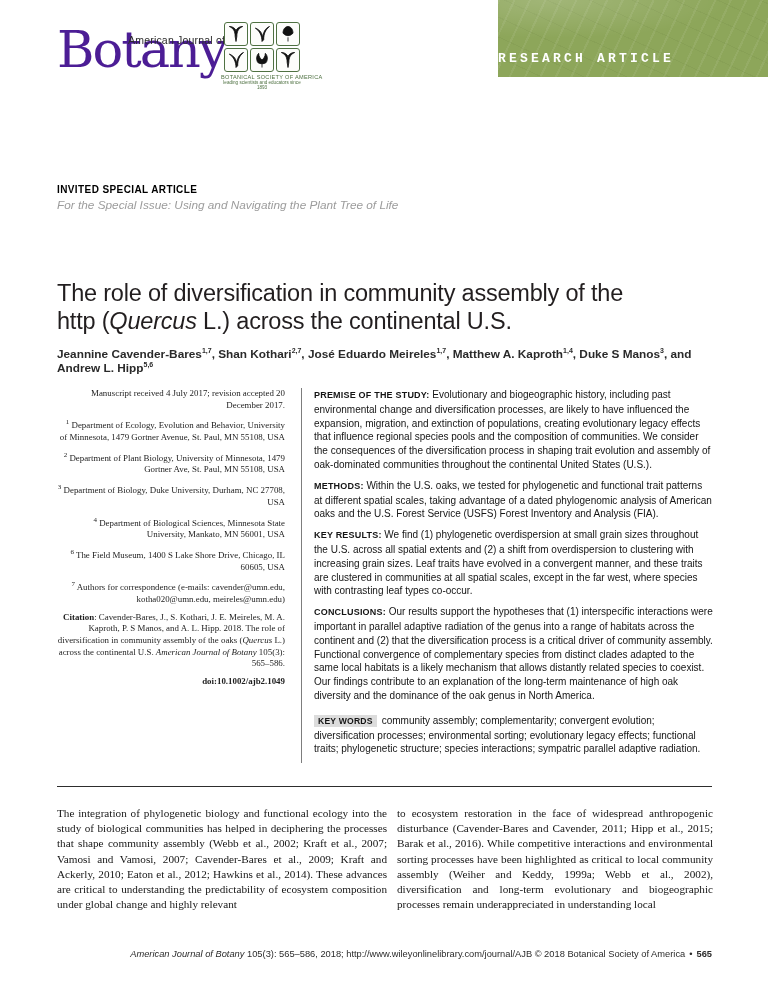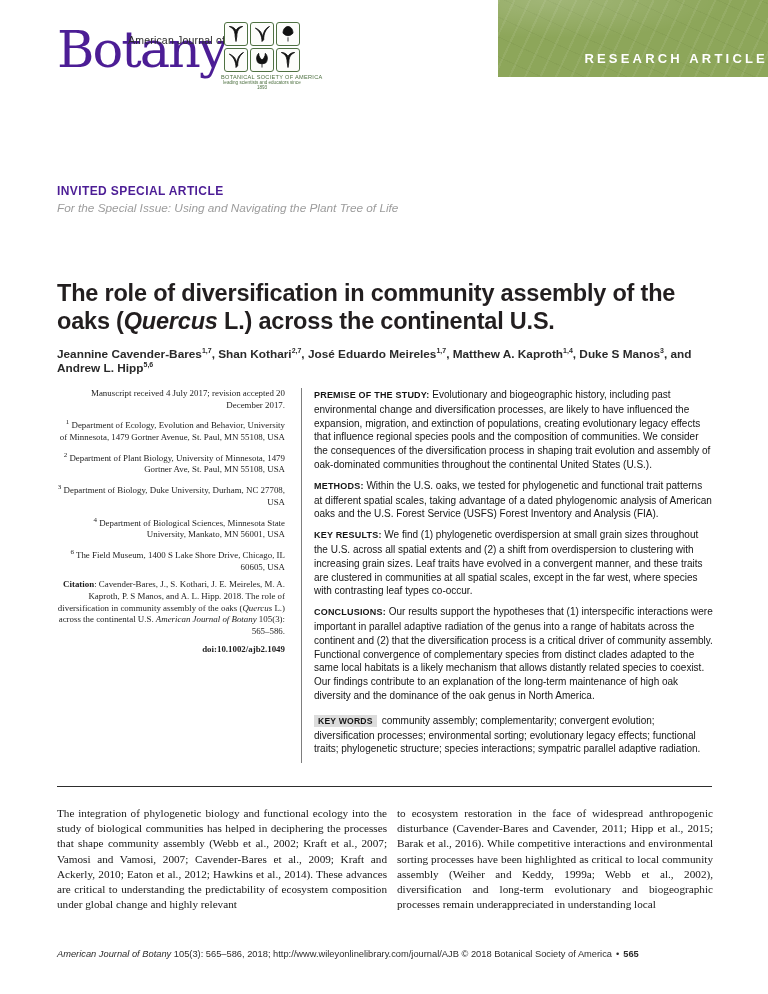--- a/index.html
+++ b/index.html
@@ -7,22 +7,23 @@
   html,body { background:#888; }
   .page {
     position:relative; width:768px; height:994px; margin:0 auto;
     background:#ffffff; overflow:hidden;
     font-family:"Liberation Sans", sans-serif; color:#1c1c1c;
   }
   
   .banner {
     position:absolute; top:0; left:498px; width:270px; height:77px;
     background-color:var(--banner-green);
-    display:flex; align-items:flex-end; justify-content:flex-end;
+    display:flex; align-items:flex-end; justify-content:flex-start;
     padding-bottom:11px;
+    font-family:Liberation Mono, monospace;
   }
   .banner::before {
     content:""; position:absolute; inset:0;
     background:
       radial-gradient(120% 90% at 20% 0%, rgba(255,255,255,.18), rgba(255,255,255,0) 55%),
       repeating-linear-gradient(115deg, rgba(255,255,255,.07) 0 2px, rgba(255,255,255,0) 2px 14px),
       repeating-linear-gradient(25deg, rgba(90,110,50,.10) 0 1px, rgba(0,0,0,0) 1px 18px);
   }
   .banner-label {
     position:relative; color:#fff; font-size:13px; font-weight:bold;
@@ -46,26 +47,26 @@
   .bsa-tile {
     border:1px solid var(--bsa-green); border-radius:3px; background:#fdfdfb;
     display:flex; align-items:center; justify-content:center;
   }
   .bsa-tile svg { width:20px; height:20px; }
   .bsa-tile svg path { fill:#111; stroke:#111; stroke-width:1; }
   .bsa-name { margin-top:2px; font-size:5.6px; color:var(--bsa-green); letter-spacing:.3px; white-space:nowrap; }
   .bsa-tag  { font-size:4.6px; color:var(--bsa-green); }
   
   .article-type { position:absolute; top:184px; left:57px; }
-  .at-label { font-size:12px; font-weight:bold; color:#4c1d95; letter-spacing:.4px; }
+  .at-label { font-size:10px; font-weight:bold; color:#000000; letter-spacing:.4px; }
   .at-sub   { margin-top:3px; font-size:11.8px; font-style:italic; color:#9c9c9c; }
   
   .title {
     position:absolute; top:279px; left:57px; width:670px;
-    font-size:23.5px; line-height:28px; font-weight:bold; color:#221e1f;
+    font-size:23.5px; line-height:28px; font-weight:normal; color:#221e1f;
     letter-spacing:-.2px;
   }
   .authors { position:absolute; top:347px; left:57px; width:680px; font-size:11.8px; font-weight:600; color:#2a2a2a; }
   .authors sup, .left-info sup { font-size:7px; }
   
   .meta-grid {
     position:absolute; top:388px; left:57px; width:656px;
     display:grid; grid-template-columns:238px 1px 405px; column-gap:6px;
   }
   .left-info { font-family:"Liberation Serif", serif; font-size:8.9px; line-height:11.7px; color:#1d1d1d; padding-right:10px;text-align:right; }
@@ -85,21 +86,21 @@
   .rule { position:absolute; top:786px; left:57px; width:655px; height:0; border:none; border-top:1.4px solid #2d2d2d; }
   .body-cols {
     position:absolute; top:806px; left:57px; width:656px;
     display:grid; grid-template-columns:330px 316px; column-gap:10px;
     font-family:"Liberation Serif", serif; font-size:11.2px; line-height:15.2px;
     text-align:justify; color:#161616;
   }
   
   .footer {
     position:absolute; top:949px; left:57px; width:655px;
-    text-align:left; font-size:9.3px; color:#2b2b2b;
+    text-align:right; font-size:9.3px; color:#2b2b2b;
   }
   .footer i { font-style:italic; }
   .footer b { font-weight:bold; }
   .footer .dot { margin:0 4px; }
 </style>
 </head>
 <body>
 
 <div class="page">
 
@@ -147,33 +148,34 @@
     </div>
     <div class="bsa-name">BOTANICAL SOCIETY OF AMERICA</div>
     <div class="bsa-tag">leading scientists and educators since 1893</div>
   </div>
 
   <div class="article-type">
     <div class="at-label">INVITED SPECIAL ARTICLE</div>
     <div class="at-sub">For the Special Issue: Using and Navigating the Plant Tree of Life</div>
   </div>
 
-  <h1 class="title"><span>The role of diversification in community assembly of the</span><br><span>oaks (</span><i>Quercus</i><span> L.) across the continental U.S.</span></h1>
+  <h1 class="title"><span>The role of diversification in community assembly of the</span><br><span>http (</span><i>Quercus</i><span> L.) across the continental U.S.</span></h1>
 
   <div class="authors" id="authors"><span><span>Jeannine Cavender-Bares</span><sup>1,7</sup></span>, <span><span>Shan Kothari</span><sup>2,7</sup></span>, <span><span>José Eduardo Meireles</span><sup>1,7</sup></span>, <span><span>Matthew A. Kaproth</span><sup>1,4</sup></span>, <span><span>Duke S Manos</span><sup>3</sup></span>, and <span><span>Andrew L. Hipp</span><sup>5,6</sup></span></div>
 
   <div class="meta-grid">
     <div class="left-info">
       <p>Manuscript received 4 July 2017; revision accepted 20 December 2017.</p>
       <div id="affs">
           <p><sup>1</sup> Department of Ecology, Evolution and Behavior, University of Minnesota, 1479 Gortner Avenue, St. Paul, MN 55108, USA</p>
           <p><sup>2</sup> Department of Plant Biology, University of Minnesota, 1479 Gortner Ave, St. Paul, MN 55108, USA</p>
           <p><sup>3</sup> Department of Biology, Duke University, Durham, NC 27708, USA</p>
           <p><sup>4</sup> Department of Biological Sciences, Minnesota State University, Mankato, MN 56001, USA</p>
           <p><sup>6</sup> The Field Museum, 1400 S Lake Shore Drive, Chicago, IL 60605, USA</p>
+          <p><sup>7</sup> Authors for correspondence (e-mails: cavender@umn.edu, kotha020@umn.edu, meireles@umn.edu)</p>
         </div>
       <p class="cite"><b>Citation</b><span>: Cavender-Bares, J., S. Kothari, J. E. Meireles, M. A. Kaproth, P. S Manos, and A. L. Hipp. 2018. The role of diversification in community assembly of the oaks (</span><i>Quercus</i><span> L.) across the continental U.S. </span><i>American Journal of Botany</i><span> 105(3): 565–586.</span></p>
       <p class="doi">doi:10.1002/ajb2.1049</p>
     </div>
     <div class="vdiv"></div>
     <div class="abstract">
       <div id="abs-sections">
           <p><span class="abs-label">PREMISE OF THE STUDY:</span> Evolutionary and biogeographic history, including past environmental change and diversification processes, are likely to have influenced the expansion, migration, and extinction of populations, creating evolutionary legacy effects that influence regional species pools and the composition of communities. We consider the consequences of the diversification process in shaping trait evolution and assembly of oak-dominated communities throughout the continental United States (U.S.).</p>
           <p><span class="abs-label">METHODS:</span> Within the U.S. oaks, we tested for phylogenetic and functional trait patterns at different spatial scales, taking advantage of a dated phylogenomic analysis of American oaks and the U.S. Forest Service (USFS) Forest Inventory and Analysis (FIA).</p>
           <p><span class="abs-label">KEY RESULTS:</span> We find (1) phylogenetic overdispersion at small grain sizes throughout the U.S. across all spatial extents and (2) a shift from overdispersion to clustering with increasing grain sizes. Leaf traits have evolved in a convergent manner, and these traits are clustered in communities at all spatial scales, except in the far west, where species with contrasting leaf types co-occur.</p>

